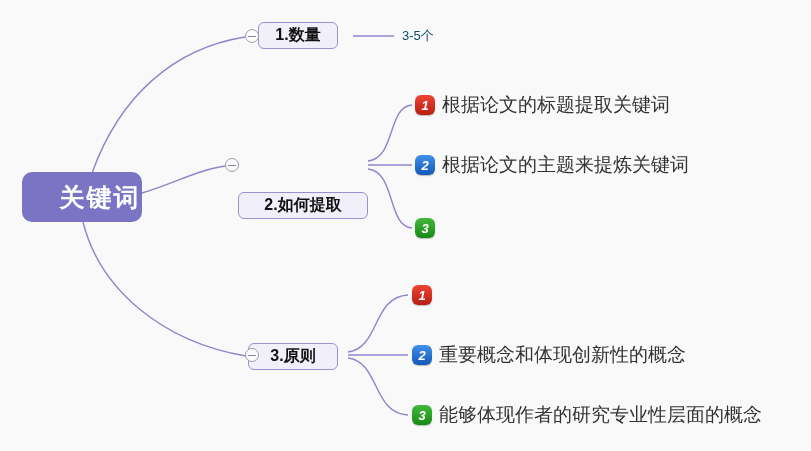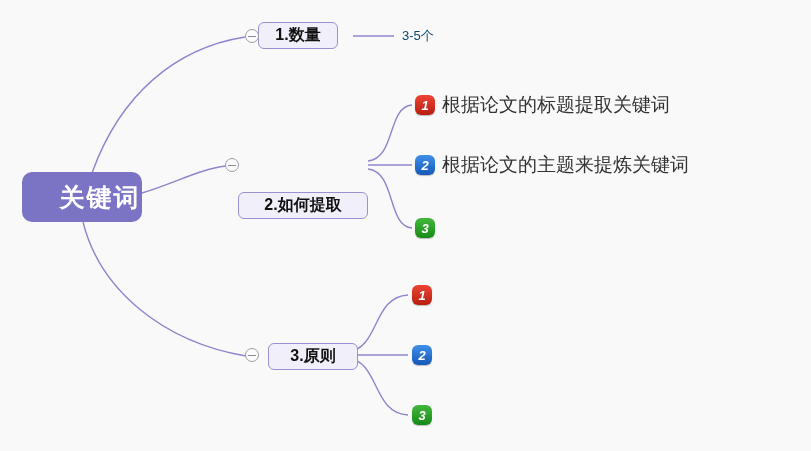--- a/index.html
+++ b/index.html
@@ -22,21 +22,21 @@
   }
   .branch-node{
     position:absolute;height:27px;box-sizing:border-box;
     background:#f1effa;border:1px solid #9a90d4;border-radius:6px;
     color:#111111;font-size:16px;font-weight:bold;
     display:flex;align-items:center;justify-content:center;
     z-index:3;cursor:pointer;
   }
   .branch-quantity{left:258px;top:22px;width:80px;}
   .branch-extract{left:238px;top:152px;width:130px;margin-top:40px;}
-  .branch-principle{left:268px;top:343px;width:90px;}
+  .branch-principle{left:248px;top:343px;width:90px;}
 
   .collapse{
     position:absolute;width:14px;height:14px;border-radius:50%;
     background:#fbfbfb;border:1px solid #a09ca8;
     z-index:4;box-sizing:border-box;cursor:pointer;
     display:flex;align-items:center;justify-content:center;
   }
   .collapse .minus{display:block;width:8px;height:0;border-top:1px solid #8d8994;}
   .collapse-1{left:245px;top:29px;}
   .collapse-2{left:225px;top:158px;}
@@ -107,18 +107,20 @@
   </div>
   <div class="child-row" style="left:415px;top:217px">
     <span class="badge badge-green">3</span>
   </div>
 
   <div class="child-row" style="left:412px;top:284px">
     <span class="badge badge-red">1</span>
   </div>
   <div class="child-row" style="left:412px;top:344px">
     <span class="badge badge-blue">2</span>
+    <span class="leaf-label">重要概念和体现创新性的概念</span>
   </div>
   <div class="child-row" style="left:412px;top:404px">
     <span class="badge badge-green">3</span>
+    <span class="leaf-label">能够体现作者的研究专业性层面的概念</span>
   </div>
 
 </div>
 
 </body></html>

